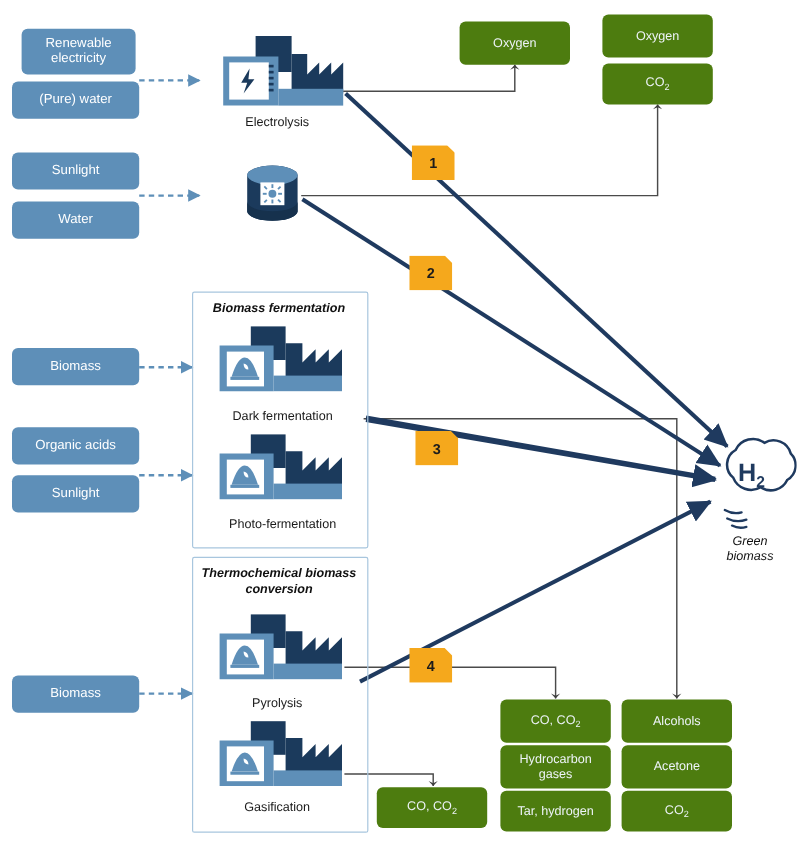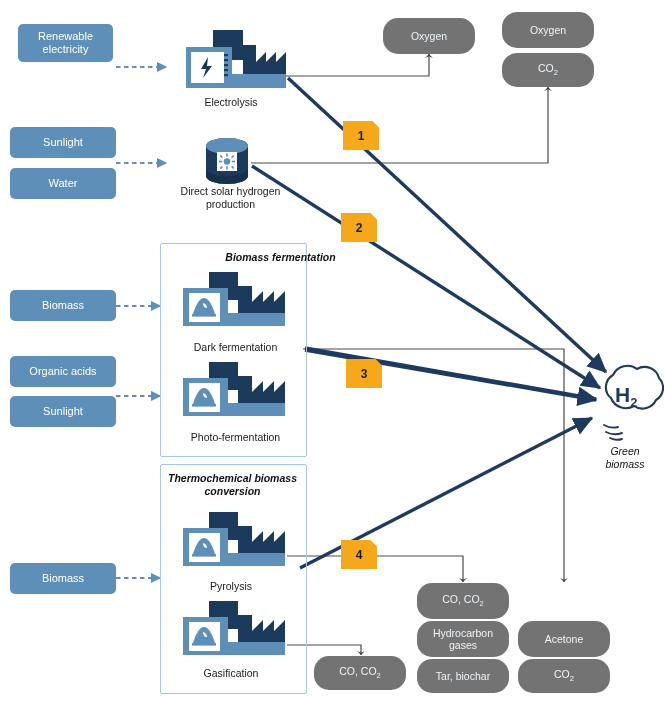--- a/index.html
+++ b/index.html
@@ -2,21 +2,21 @@
 <html><head>
 <meta charset="utf-8">
 <style>
   html,body{margin:0;padding:0;background:#ffffff;}
   body{width:664px;height:702px;font-family:"Liberation Sans",sans-serif;}
   #stage{position:relative;width:664px;height:702px;overflow:hidden;background:#fff;}
   #svg-layer{position:absolute;left:0;top:0;width:664px;height:702px;}
   .ibox{position:absolute;background:#5e8fb8;border-radius:5px;color:#ffffff;
         font-size:11px;display:flex;align-items:center;justify-content:center;
         text-align:center;line-height:1.2;box-sizing:border-box;padding:2px 4px;}
-  .obox{position:absolute;background:#737373;border-radius:15px;color:#eef4f9;
+  .obox{position:absolute;background:#4d7c0f;border-radius:5px;color:#eef4f9;
         font-size:10.5px;display:flex;align-items:center;justify-content:center;
         text-align:center;line-height:1.15;box-sizing:border-box;padding:14px 4px;}
   .plabel{position:absolute;color:#1a1a1a;font-size:10.5px;text-align:center;
           line-height:1.2;}
   .grpbox{position:absolute;border:1px solid #a8c6de;border-radius:2px;background:transparent;}
   .grptitle{position:absolute;font-size:10.5px;font-weight:bold;font-style:italic;
             color:#111;text-align:center;line-height:1.2;}
   .badge{position:absolute;background:#f5a81c;color:#1c1c1c;font-size:12px;
          font-weight:bold;display:flex;align-items:center;justify-content:center;
          clip-path:polygon(0 0, 82% 0, 100% 22%, 100% 100%, 0 100%);}
@@ -166,47 +166,49 @@
         <path d="M604,425 q7,4 14,2"></path>
         <path d="M606,432 q8,4 16,1"></path>
         <path d="M610,438 q6,3 12,1"></path>
       </g>
     </g>
   </svg>
 
   <div class="ibox" style="left:18px;top:24px;width:95px;height:38px;">
     <span>Renewable electricity</span>
   </div>
+  <div class="ibox" style="left:10px;top:68px;width:106px;height:31px;">
+    <span>(Pure) water</span>
+  </div>
   <div class="ibox" style="left:10px;top:127px;width:106px;height:31px;">
     <span>Sunlight</span>
   </div>
   <div class="ibox" style="left:10px;top:168px;width:106px;height:31px;">
     <span>Water</span>
   </div>
   <div class="ibox" style="left:10px;top:290px;width:106px;height:31px;">
     <span>Biomass</span>
   </div>
   <div class="ibox" style="left:10px;top:356px;width:106px;height:31px;">
     <span>Organic acids</span>
   </div>
   <div class="ibox" style="left:10px;top:396px;width:106px;height:31px;">
     <span>Sunlight</span>
   </div>
   <div class="ibox" style="left:10px;top:563px;width:106px;height:31px;">
     <span>Biomass</span>
   </div>
 
   <div class="grpbox" style="left:160px;top:243px;width:145px;height:212px;"></div>
-  <div class="grptitle" style="left:162px;top:251px;width:141px;margin-left:48px;">Biomass fermentation</div>
+  <div class="grptitle" style="left:162px;top:251px;width:141px;">Biomass fermentation</div>
 
   <div class="grpbox" style="left:160px;top:464px;width:145px;height:228px;"></div>
   <div class="grptitle" style="left:164px;top:472px;width:137px;">Thermochemical biomass conversion</div>
 
   <div class="plabel" style="left:176px;top:96px;width:110px;text-align:center;">Electrolysis</div>
-  <div class="plabel" style="left:168px;top:185px;width:125px;">Direct solar hydrogen production</div>
   <div class="plabel" style="left:168px;top:341px;width:135px;">Dark fermentation</div>
   <div class="plabel" style="left:168px;top:431px;width:135px;">Photo-fermentation</div>
   <div class="plabel" style="left:176px;top:580px;width:110px;">Pyrolysis</div>
   <div class="plabel" style="left:176px;top:667px;width:110px;">Gasification</div>
 
   <div class="badge" style="left:343px;top:121px;width:36px;height:29px;">
     <span>1</span>
   </div>
   <div class="badge" style="left:341px;top:213px;width:36px;height:29px;">
     <span>2</span>
@@ -224,31 +226,34 @@
   <div class="obox" style="left:502px;top:12px;width:92px;height:36px;">
     <span>Oxygen</span>
   </div>
   <div class="obox" style="left:502px;top:53px;width:92px;height:34px;">
     <span>CO<sub>2</sub></span>
   </div>
 
   <div class="obox" style="left:417px;top:583px;width:92px;height:36px;">
     <span>CO, CO<sub>2</sub></span>
   </div>
+  <div class="obox" style="left:518px;top:583px;width:92px;height:36px;">
+    <span>Alcohols</span>
+  </div>
   <div class="obox" style="left:417px;top:621px;width:92px;height:36px;">
     <span>Hydrocarbon gases</span>
   </div>
   <div class="obox" style="left:518px;top:621px;width:92px;height:36px;">
     <span>Acetone</span>
   </div>
   <div class="obox" style="left:314px;top:656px;width:92px;height:34px;">
     <span>CO, CO<sub>2</sub></span>
   </div>
   <div class="obox" style="left:417px;top:659px;width:92px;height:34px;">
-    <span>Tar, biochar</span>
+    <span>Tar, hydrogen</span>
   </div>
   <div class="obox" style="left:518px;top:659px;width:92px;height:34px;">
     <span>CO<sub>2</sub></span>
   </div>
 
   <div style="position:absolute;left:615px;top:383px;font-size:21px;font-weight:bold;
               color:#1f3a5f;letter-spacing:0px;">
     <span>H</span><span style="font-size:13px;vertical-align:sub;">2</span>
   </div>
   <div class="gh" style="left:588px;top:445px;width:74px;">

